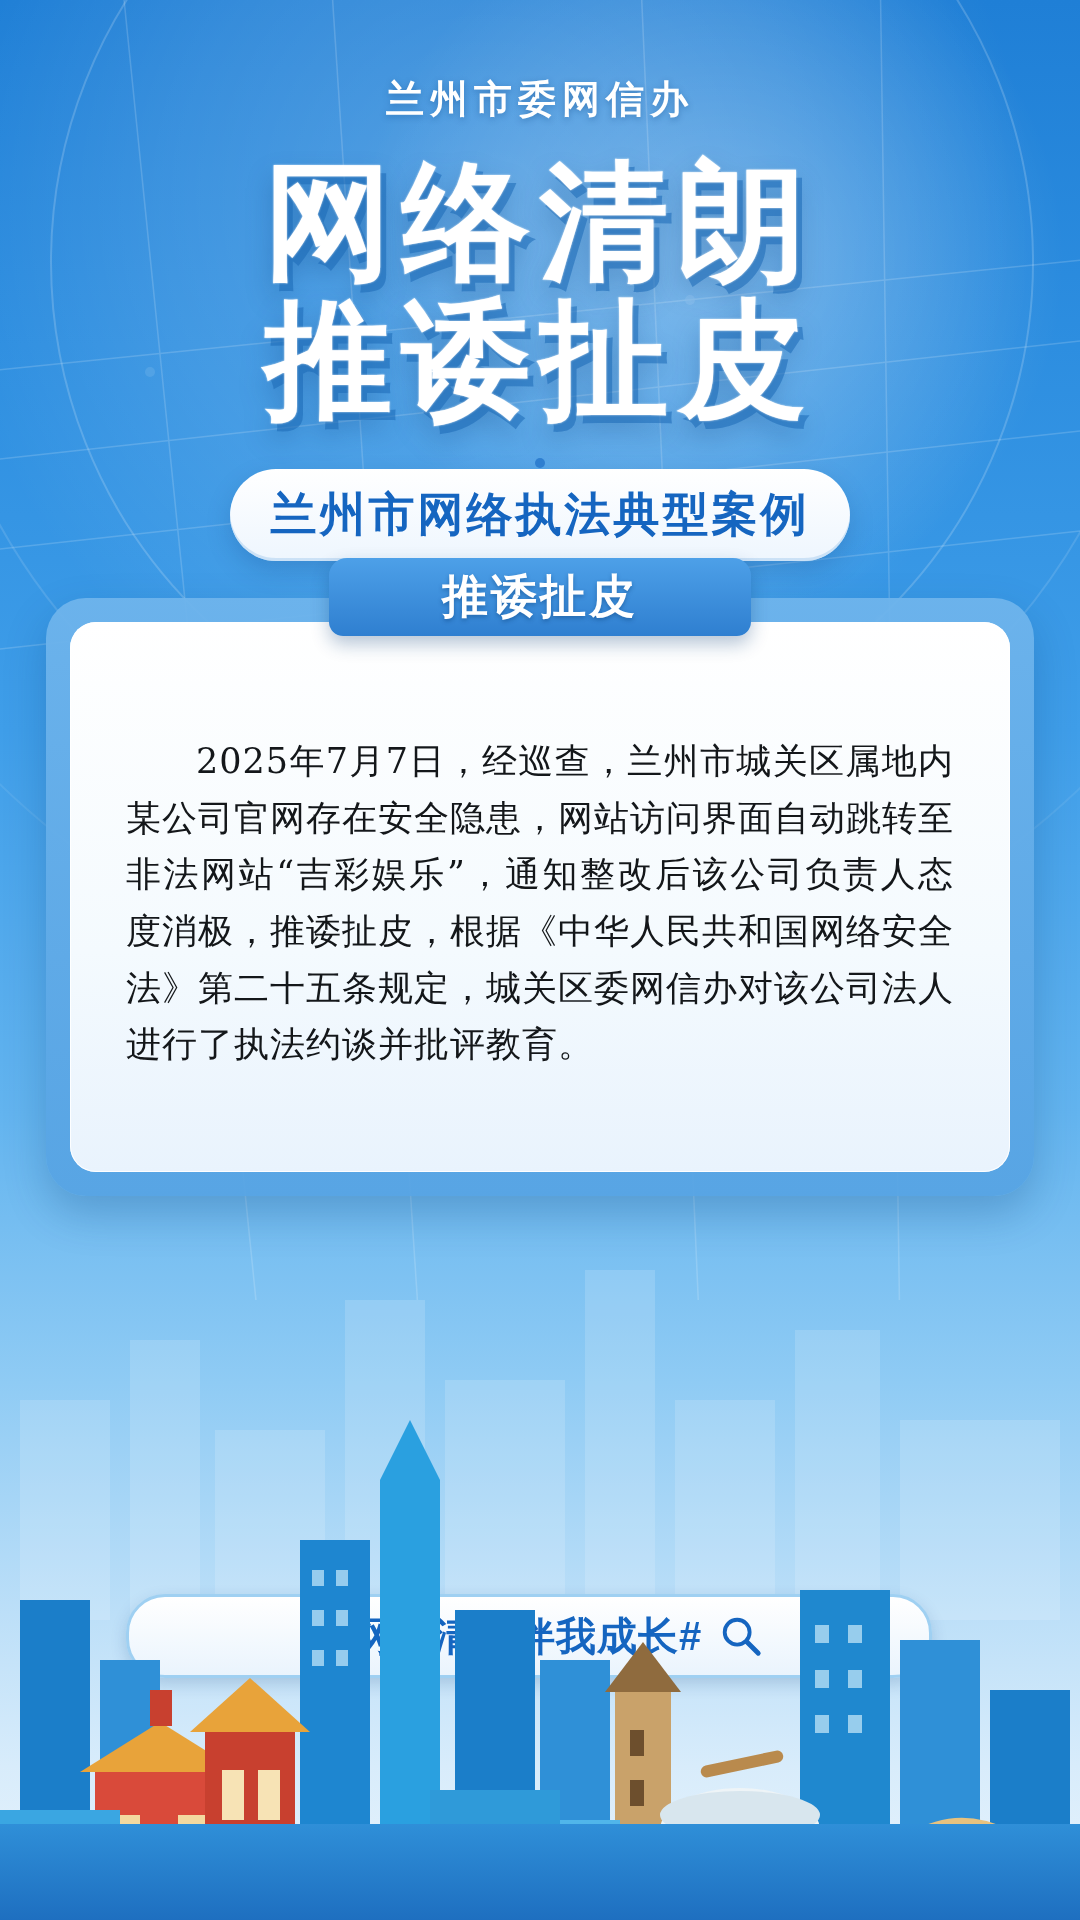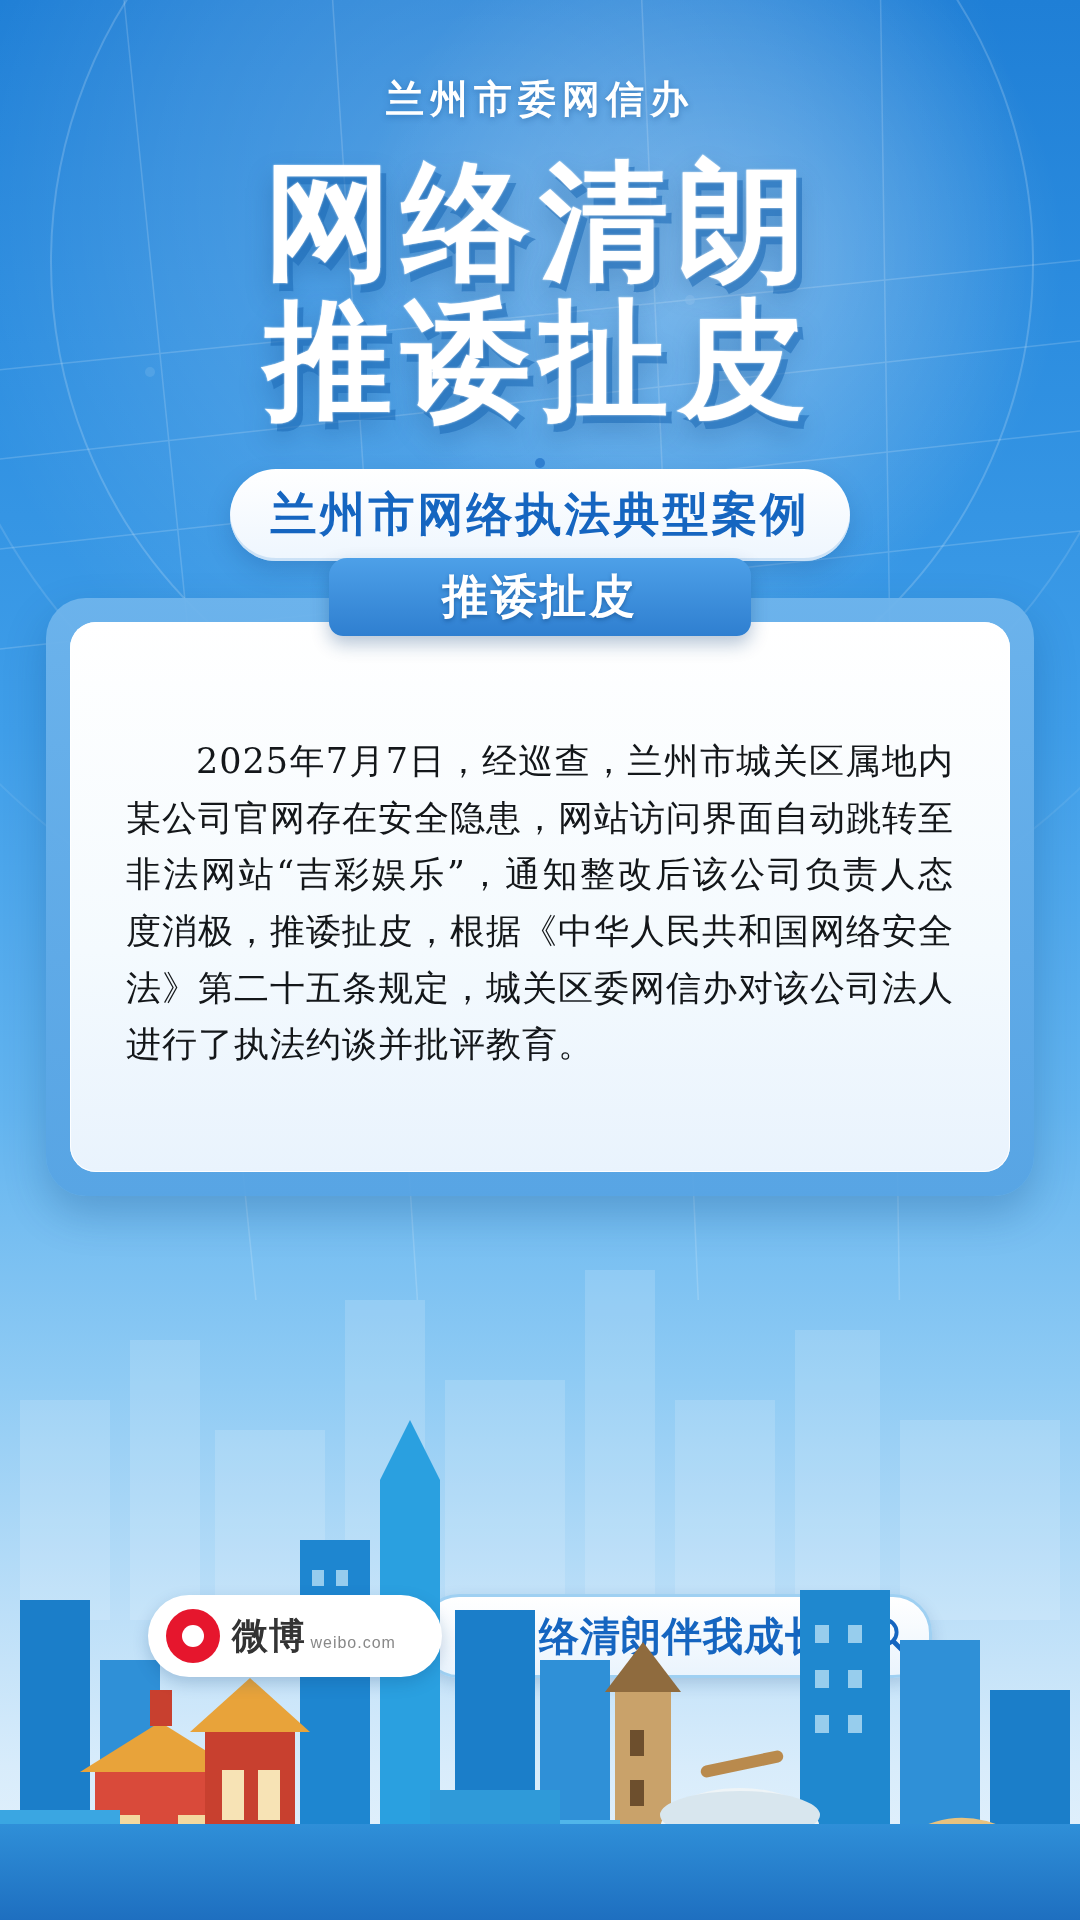--- a/index.html
+++ b/index.html
@@ -313,29 +313,20 @@
       <div class="category-tab">
         <span class="label">推诿扯皮</span>
       </div>
       <div class="card-inner">
         <p class="case-body">2025年7月7日，经巡查，兰州市城关区属地内某公司官网存在安全隐患，网站访问界面自动跳转至非法网站“吉彩娱乐”，通知整改后该公司负责人态度消极，推诿扯皮，根据《中华人民共和国网络安全法》第二十五条规定，城关区委网信办对该公司法人进行了执法约谈并批评教育。</p>
       </div>
     </div>
   </div>
 
   <div class="footer-bar">
-    <div class="weibo-chip">
-      <span class="weibo-eye">
-        <span class="inner"></span>
-      </span>
-      <span class="weibo-text">
-        <span class="big">微博</span>
-        <span class="small">weibo.com</span>
-      </span>
-    </div>
     <div class="hashtag-pill">
       <span class="hashtag-text">#网络清朗伴我成长#</span>
       <svg class="search-icon" viewBox="0 0 48 48">
         <circle cx="20" cy="20" r="13" fill="none" stroke="#1565c0" stroke-width="4"></circle>
         <line x1="30" y1="30" x2="42" y2="42" stroke="#1565c0" stroke-width="5" stroke-linecap="round"></line>
       </svg>
     </div>
   </div>
 
   <svg class="city" viewBox="0 0 1080 560" preserveAspectRatio="none">

